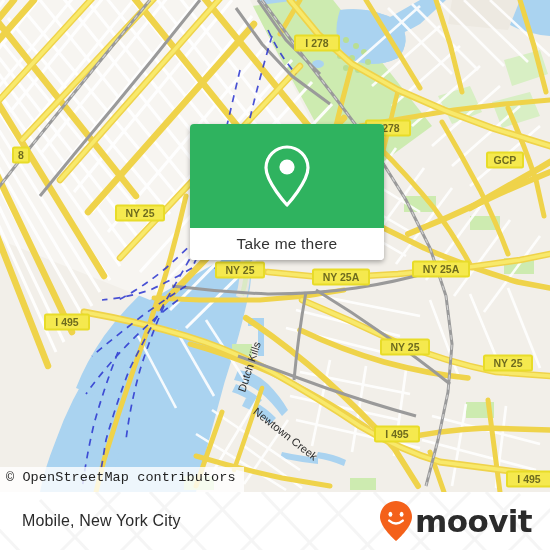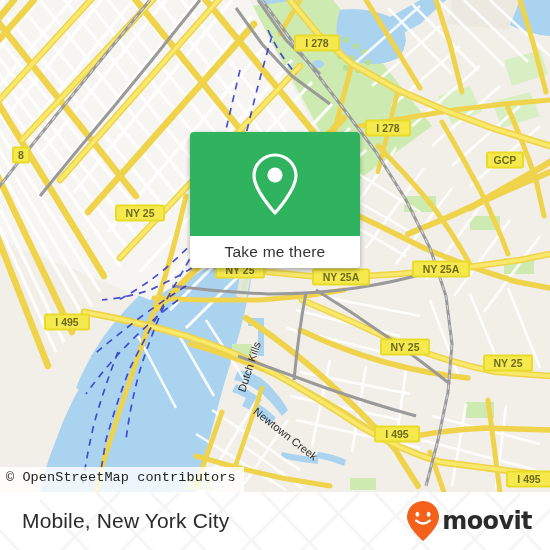--- a/index.html
+++ b/index.html
@@ -22,25 +22,24 @@
     pointer-events:none;
   }
   .attrib .inner{
     background:rgba(255,255,255,0.80);
     padding:2px 8px 9px 6px;height:17px;line-height:17px;
     display:inline-block;white-space:nowrap;font-family:Liberation Mono, monospace;
   }
 
   
   .card{
-    position:absolute;left:190px;top:124px;width:170px;
+    position:absolute;left:190px;top:124px;width:194px;
     border-radius:4px;overflow:hidden;
     box-shadow:0 2px 5px rgba(0,0,0,0.32);
     background:#fff;
-    margin-top:8px;
   }
   .card-head{
     height:104px;background:#2FB35F;
     display:flex;align-items:center;justify-content:center;
   }
   .card-btn{
     height:32px;background:#fff;
     display:flex;align-items:center;justify-content:center;
     font-size:15.5px;color:#333;letter-spacing:0.2px;
     cursor:pointer;
@@ -50,24 +49,24 @@
   .footer{
     position:absolute;left:0;top:492px;width:550px;height:58px;
     background:#ffffff;overflow:hidden;
   }
   .footer .wm{position:absolute;left:0;top:-492px;opacity:0.055;}
   .footer-inner{
     position:relative;height:100%;
     display:flex;align-items:center;justify-content:space-between;
     padding:0 18px 0 22px;box-sizing:border-box;
   }
-  .footer-title{font-size:21px;color:#2b2b2b;letter-spacing:0.15px;}
+  .footer-title{font-size:16px;color:#2b2b2b;letter-spacing:0.15px;}
   .brand{display:flex;align-items:center;gap:2px;}
   .brand-word{
-    font-size:24px;color:#2b2b2b;letter-spacing:-0.6px;
+    font-size:31px;color:#2b2b2b;letter-spacing:-0.6px;
     font-family:"DejaVu Sans", sans-serif;font-weight:600;line-height:1;
   }
 </style>
 </head>
 <body>
 
 <div id="root">
 
   <div class="map">
     <svg width="550" height="492" viewBox="0 0 550 492" xmlns="http://www.w3.org/2000/svg">

